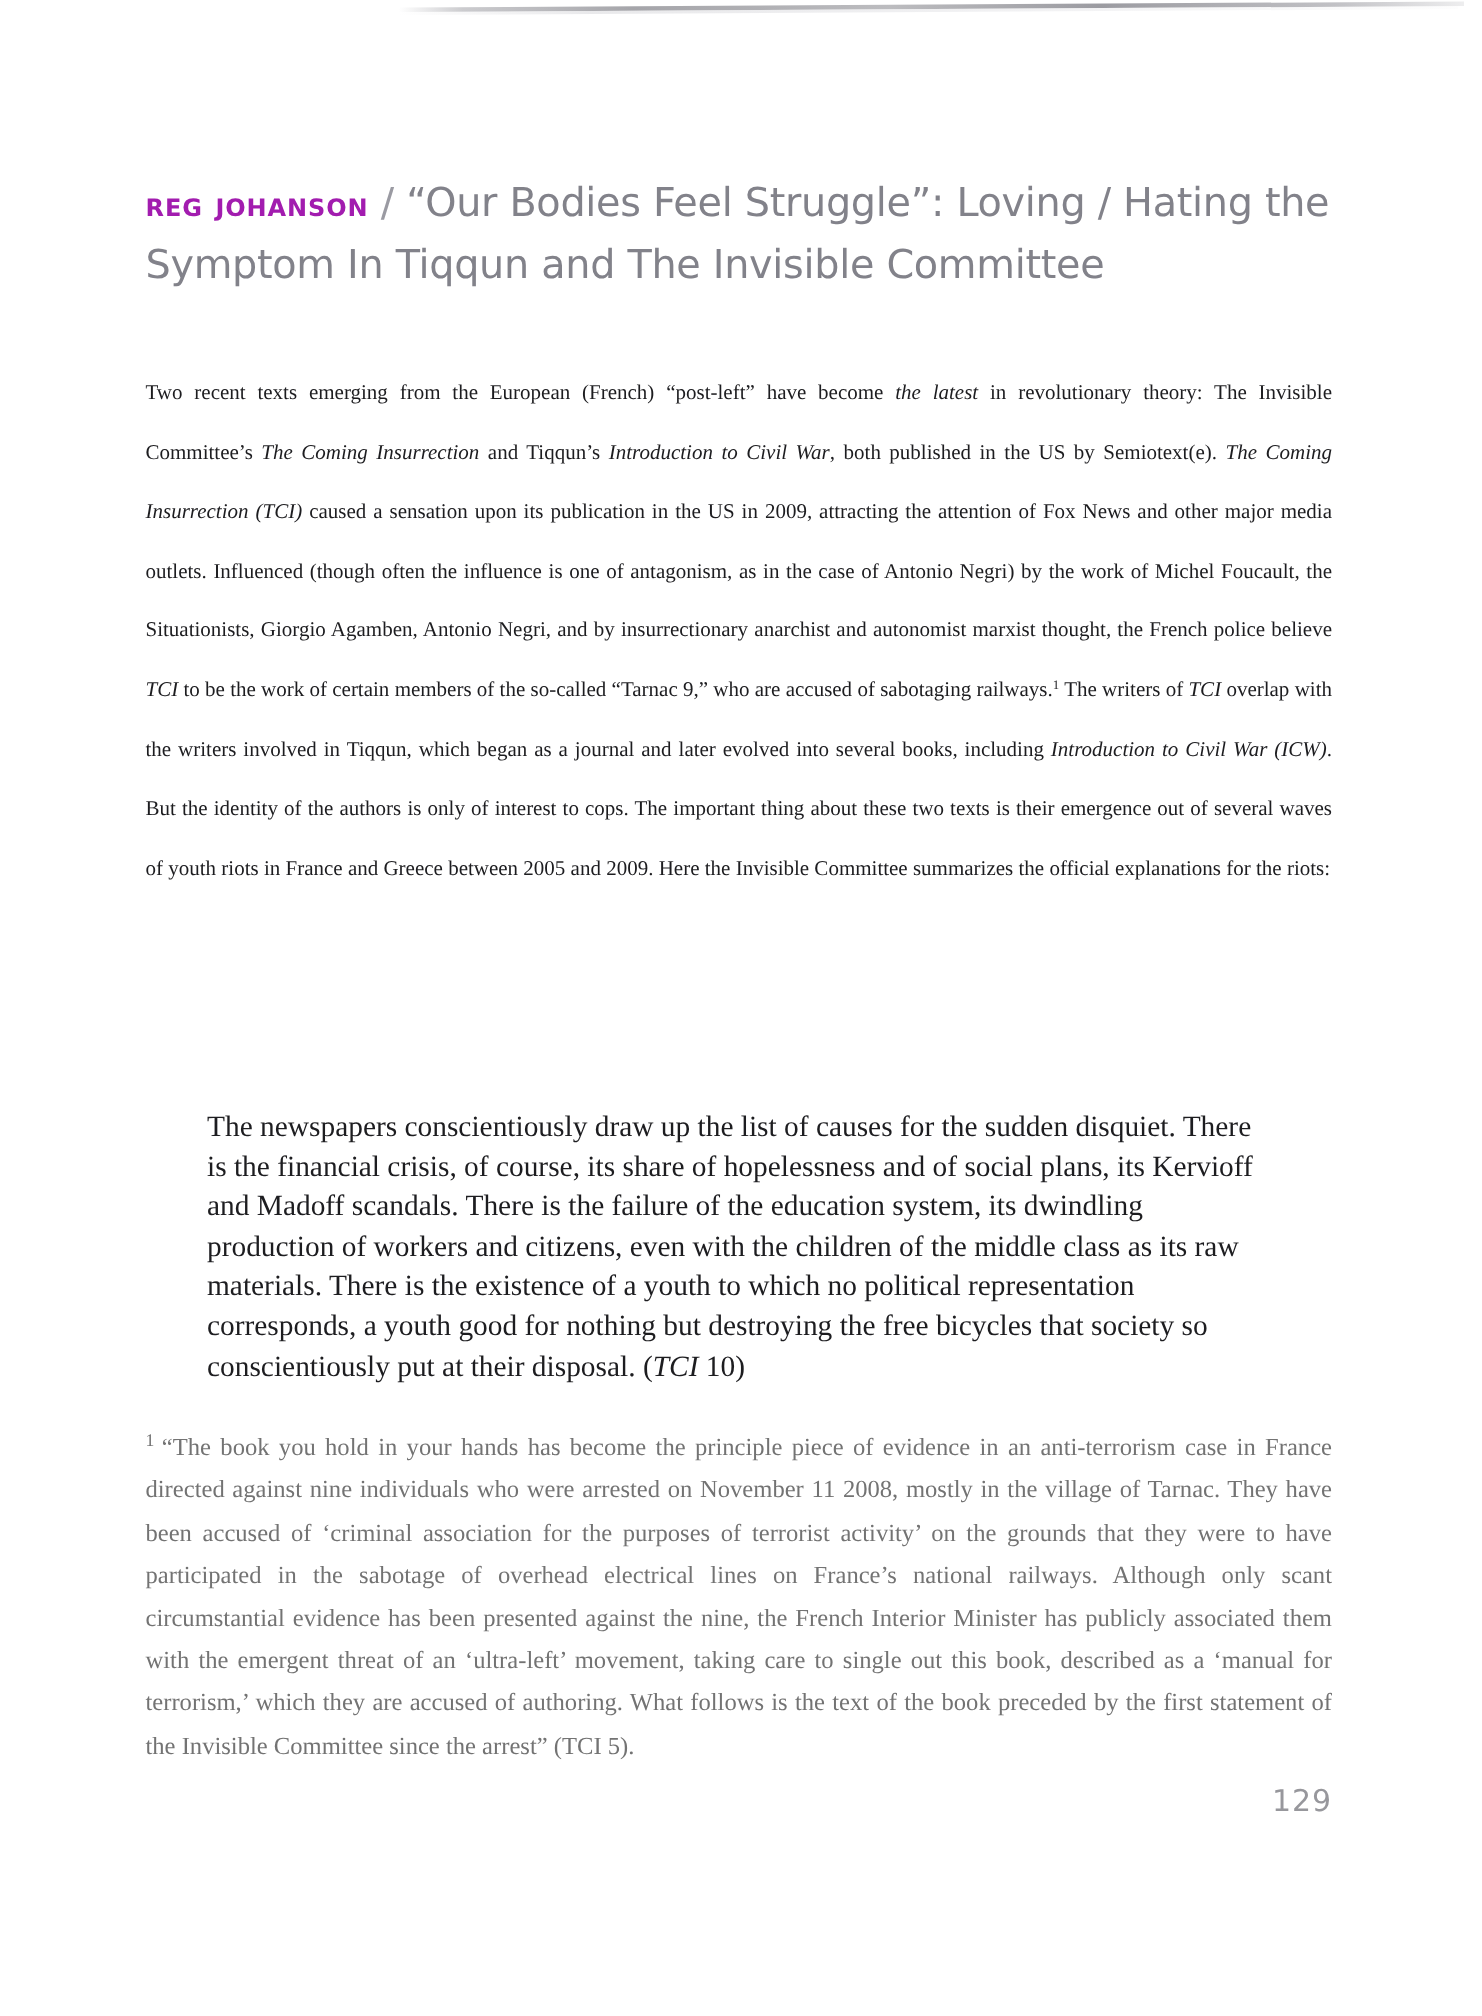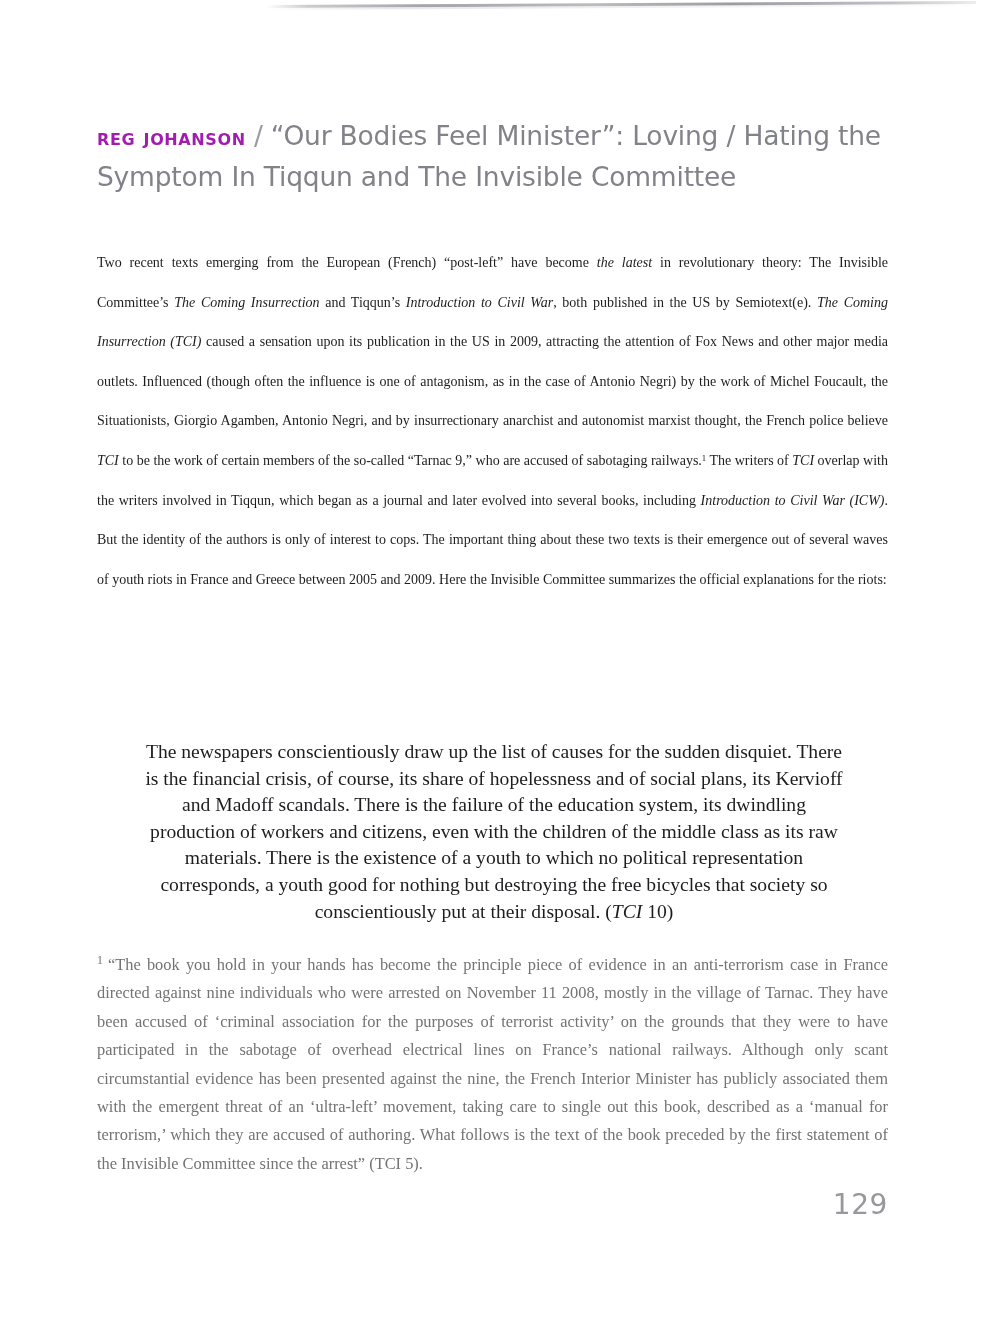--- a/index.html
+++ b/index.html
@@ -102,21 +102,21 @@
   }
 
   
   .block-quote {
     position: absolute;
     top: 739px;
     left: 41px;
     width: 712px;
     font-size: 19.6px;
     line-height: 26.6px;
-    text-align: center;
+    text-align: left;
     color: #1d1d20;
   }
   .block-quote i { font-style: italic; }
 
   
   .footnote {
     position: absolute;
     top: 951px;
     left: 0;
     width: 791px;
@@ -134,35 +134,35 @@
   }
 
   
   .folio {
     position: absolute;
     top: 1188px;
     left: 0;
     width: 791px;
     text-align: right;
     font-family: "DejaVu Sans", "Liberation Sans", sans-serif;
-    font-size: 28px;
+    font-size: 20px;
     letter-spacing: 0.6px;
     color: #97979c;
   }
 </style>
 </head>
 <body>
 
 <div class="scan-line"></div>
 <div class="scan-line-soft"></div>
 
 <div class="page">
 
   <h1 class="article-title">
-    <span class="author-name">Reg Johanson</span><span class="title-sep"> / </span><span>“Our Bodies Feel Minister”: Loving / Hating the Symptom In Tiqqun and The Invisible Committee</span>
+    <span class="author-name">Reg Johanson</span><span class="title-sep"> / </span><span>“Our Bodies Feel Struggle”: Loving / Hating the Symptom In Tiqqun and The Invisible Committee</span>
   </h1>
 
   <div class="body-copy"><span>Two recent texts emerging from the European (French) “post-left” have become </span><i>the latest</i><span> in revolutionary theory: The Invisible Committee’s </span><i>The Coming Insurrection</i><span> and Tiqqun’s </span><i>Introduction to Civil War</i><span>, both published in the US by Semiotext(e). </span><i>The Coming Insurrection (TCI)</i><span> caused a sensation upon its publication in the US in 2009, attracting the attention of Fox News and other major media outlets. Influenced (though often the influence is one of antagonism, as in the case of Antonio Negri) by the work of Michel Foucault, the Situationists, Giorgio Agamben, Antonio Negri, and by insurrectionary anarchist and autonomist marxist thought, the French police believe </span><i>TCI</i><span> to be the work of certain members of the so-called “Tarnac 9,” who are accused of sabotaging railways.</span><sup class="fn-ref">1</sup><span> The writers of </span><i>TCI</i><span> overlap with the writers involved in Tiqqun, which began as a journal and later evolved into several books, including </span><i>Introduction to Civil War (ICW)</i><span>. But the identity of the authors is only of interest to cops. The important thing about these two texts is their emergence out of several waves of youth riots in France and Greece between 2005 and 2009. Here the Invisible Committee summarizes the official explanations for the riots:</span></div>
 
   <div class="block-quote"><span>The newspapers conscientiously draw up the list of causes for the sudden disquiet. There is the financial crisis, of course, its share of hopelessness and of social plans, its Kervioff and Madoff scandals. There is the failure of the education system, its dwindling production of workers and citizens, even with the children of the middle class as its raw materials. There is the existence of a youth to which no political representation corresponds, a youth good for nothing but destroying the free bicycles that society so conscientiously put at their disposal. (</span><i>TCI</i><span> 10)</span></div>
 
   <div class="footnote">
     <sup class="fn-marker">1</sup><span>“The book you hold in your hands has become the principle piece of evidence in an anti-terrorism case in France directed against nine individuals who were arrested on November 11 2008, mostly in the village of Tarnac. They have been accused of ‘criminal association for the purposes of terrorist activity’ on the grounds that they were to have participated in the sabotage of overhead electrical lines on France’s national railways. Although only scant circumstantial evidence has been presented against the nine, the French Interior Minister has publicly associated them with the emergent threat of an ‘ultra-left’ movement, taking care to single out this book, described as a ‘manual for terrorism,’ which they are accused of authoring. What follows is the text of the book preceded by the first statement of the Invisible Committee since the arrest” (TCI 5).</span>
   </div>
 

